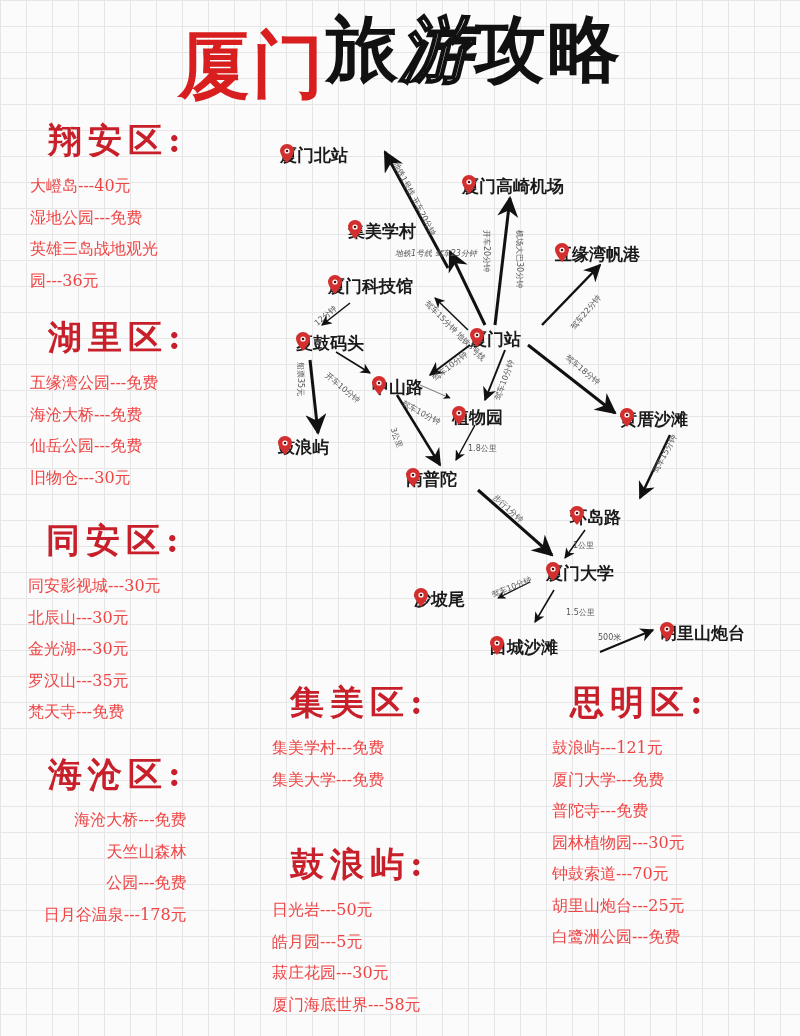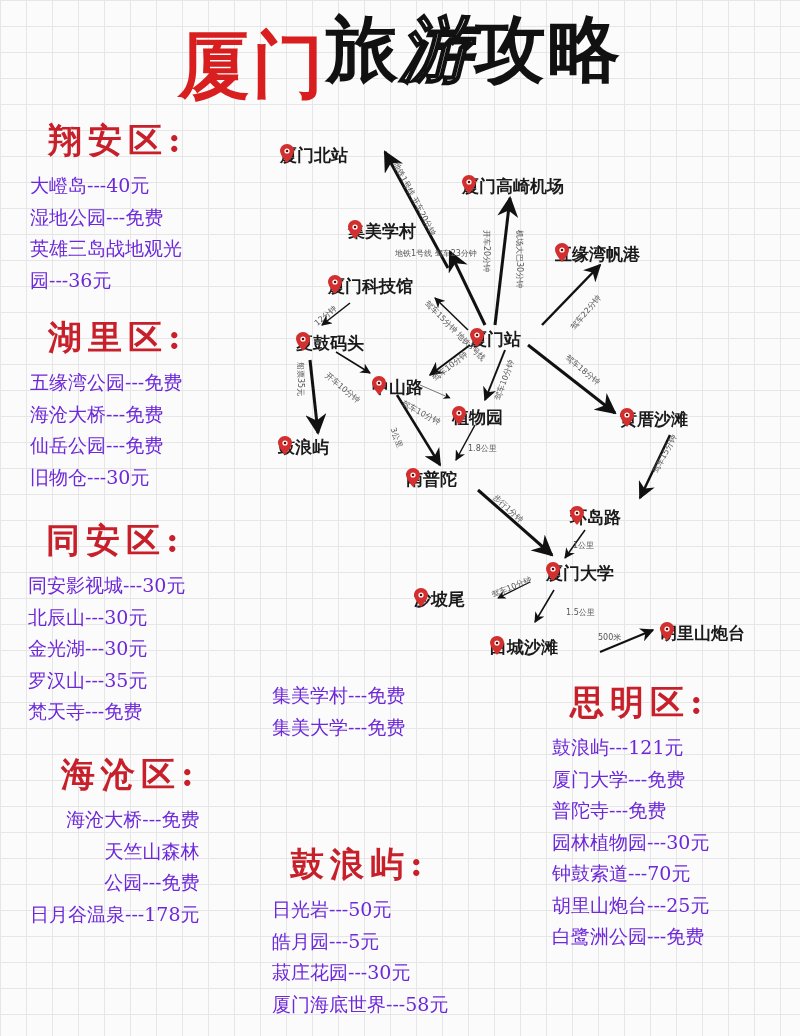--- a/index.html
+++ b/index.html
@@ -26,21 +26,21 @@
   .title .outline { color: #fff; -webkit-text-stroke: 2px #111; font-style: italic; }
 
   .section { position: absolute; }
   .section h2 {
     color: #c8202a;
     font-family: "DejaVu Serif", "Liberation Serif", serif;
     font-weight: bold; font-size: 34px; letter-spacing: 6px;
     margin-bottom: 6px; padding-left: 18px;
   }
   .section .item {
-    font-size: 19px; line-height: 31.5px; white-space: nowrap; color: #6d28d9;
+    font-size: 16px; line-height: 31.5px; white-space: nowrap; color: #ef4444;
   }
 
   .map { position: absolute; left: 270px; top: 130px; width: 530px; height: 540px; }
   .map svg { position: absolute; left: 0; top: 0; }
   .node {
     position: absolute; display: flex; align-items: center;
     font-family: "DejaVu Sans", "Liberation Sans", sans-serif;
     font-weight: bold; font-size: 17px; white-space: nowrap; color: #1a1a1a;
   }
   .pin {
@@ -88,20 +88,21 @@
 
 <div class="section" style="left:30px; top:752px;text-align:right;">
   <h2>海沧区:</h2>
   <div class="item">海沧大桥---免费</div>
   <div class="item">天竺山森林</div>
   <div class="item">公园---免费</div>
   <div class="item">日月谷温泉---178元</div>
 </div>
 
 <div class="section" style="left:272px; top:680px;">
+  <h2>集美区:</h2>
   <div class="item">集美学村---免费</div>
   <div class="item">集美大学---免费</div>
 </div>
 
 <div class="section" style="left:272px; top:842px;">
   <h2>鼓浪屿:</h2>
   <div class="item">日光岩---50元</div>
   <div class="item">皓月园---5元</div>
   <div class="item">菽庄花园---30元</div>
   <div class="item">厦门海底世界---58元</div>
@@ -300,21 +301,21 @@
   <div class="node" style="left:390px; top:492px;">
     <svg class="pin" viewBox="0 0 14 19">
         <path d="M7 0C3.1 0 0 3 0 6.8 0 11.5 7 19 7 19s7-7.5 7-12.2C14 3 10.9 0 7 0z" fill="#d32f2f"></path>
         <circle cx="7" cy="7" r="2.6" fill="#fff"></circle>
         <circle cx="7" cy="7" r="1.3" fill="#5a1010"></circle>
       </svg>
     <span>胡里山炮台</span>
   </div>
 
   <div class="rlabel" style="left:130px; top:30px; transform:rotate(62deg);">地铁1号线 开车20分钟</div>
-  <div class="rlabel" style="left:125px; top:118px;">地铁1号线 驾车23分钟</div>
+  <div class="rlabel" style="left:125px; top:118px;font-style:italic;">地铁1号线 驾车23分钟</div>
   <div class="rlabel" style="left:222px; top:100px; transform:rotate(90deg);">开车20分钟</div>
   <div class="rlabel" style="left:255px; top:100px; transform:rotate(90deg);">机场大巴30分钟</div>
   <div class="rlabel" style="left:298px; top:195px; transform:rotate(-50deg);">驾车22分钟</div>
   <div class="rlabel" style="left:160px; top:168px; transform:rotate(45deg);">驾车15分钟 地铁3号线</div>
   <div class="rlabel" style="left:42px; top:190px; transform:rotate(-40deg);">12分钟</div>
   <div class="rlabel" style="left:160px; top:245px; transform:rotate(-38deg);">驾车10分钟</div>
   <div class="rlabel" style="left:222px; top:268px; transform:rotate(-70deg);">驾车10分钟</div>
   <div class="rlabel" style="left:300px; top:222px; transform:rotate(40deg);">驾车18分钟</div>
   <div class="rlabel" style="left:36px; top:232px; transform:rotate(90deg);">船票35元</div>
   <div class="rlabel" style="left:60px; top:240px; transform:rotate(40deg);">开车10分钟</div>

